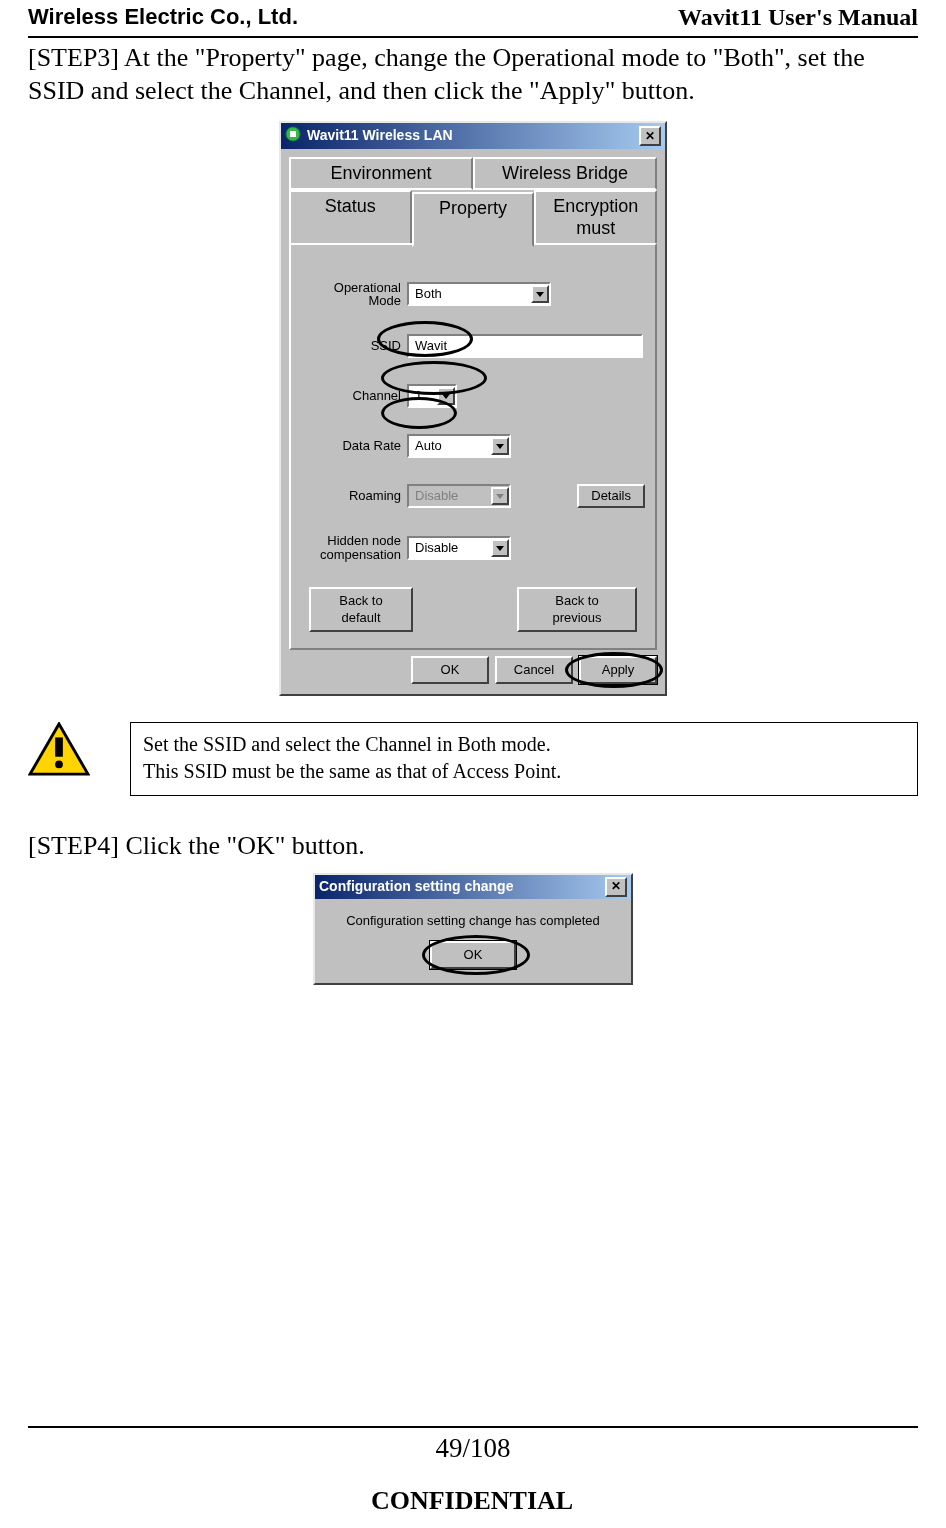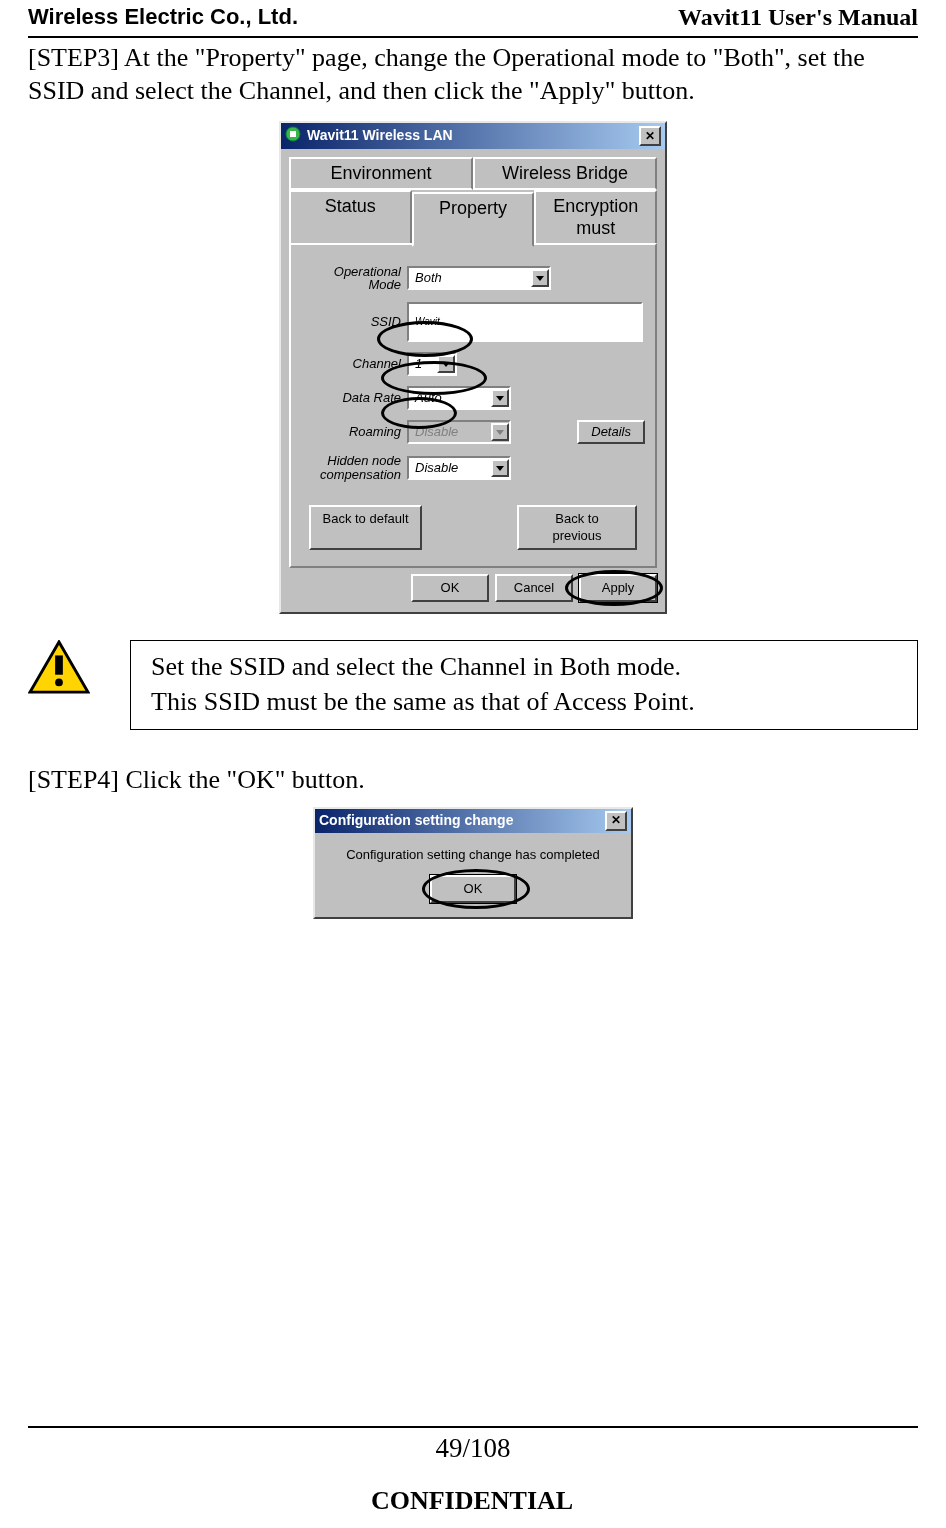--- a/index.html
+++ b/index.html
@@ -17,45 +17,45 @@
   .titlebar .close{width:18px;height:16px;background:#c0c0c0;border:2px solid;border-color:#fff #404040 #404040 #fff;display:flex;align-items:center;justify-content:center;font-family:Arial,sans-serif;font-size:12px;font-weight:bold;color:#000;}
   .tabs-outer{padding:8px 8px 0 8px;}
   .tabs-row{display:flex;}
   .tab{border:2px solid;border-color:#fff #808080 #c0c0c0 #fff;padding:3px 0;background:#c0c0c0;font-size:18px;text-align:center;}
   .tab.back{border-bottom-color:#fff;position:relative;z-index:1;}
   .tab.active{border-bottom-color:#c0c0c0;position:relative;z-index:3;top:2px;}
   .tab-row-top .tab{flex:1;}
   .tab-row-bottom .tab{flex:1;}
   .tab-panel{border:2px solid;border-color:#fff #808080 #808080 #fff;padding:10px 10px 16px 10px;margin-top:-2px;background:#c0c0c0;width:344px;position:relative;z-index:2;}
   .panel-text{color:#fff;font-size:13px;line-height:1.25;margin-bottom:8px;}
-  .form-row{display:flex;align-items:center;margin:10px 0;font-style:italic;}
+  .form-row{display:flex;align-items:center;margin:26px 0;}
   .form-row .lbl{width:100px;text-align:right;padding-right:6px;font-size:13px;color:#000;}
   .combo{display:flex;align-items:center;background:#fff;border:2px solid;border-color:#808080 #fff #fff #808080;height:20px;}
   .combo .val{padding:0 6px;font-size:13px;flex:1 0 auto;}
   .combo .arrow{width:18px;height:18px;background:#c0c0c0;border:2px solid;border-color:#fff #404040 #404040 #fff;box-sizing:border-box;display:flex;align-items:center;justify-content:center;}
   .combo .arrow svg{width:8px;height:8px;}
   .combo.disabled{background:#c0c0c0;}
   .combo.disabled .val{color:#808080;}
-  .textbox{background:#fff;border:2px solid;border-color:#808080 #fff #fff #808080;height:20px;padding:8px 6px;font-size:10px;display:flex;align-items:center;}
+  .textbox{background:#fff;border:2px solid;border-color:#808080 #fff #fff #808080;height:20px;padding:0 6px;font-size:13px;display:flex;align-items:center;}
   .w-mode{width:140px;}
   .w-ssid{width:220px;}
   .w-channel{width:46px;}
   .w-rate{width:100px;}
   .w-roam{width:100px;}
   .w-hidden{width:100px;}
   .btn{background:#c0c0c0;border:2px solid;border-color:#fff #404040 #404040 #fff;padding:4px 10px;font-size:13px;text-align:center;display:inline-block;box-sizing:border-box;}
   .btn.small{padding:2px 12px;}
   .btn.default{outline:1px solid #000;}
   .btn-row{display:flex;justify-content:space-between;margin-top:24px;padding:0 8px;}
   .dlg-buttons{display:flex;justify-content:flex-end;gap:6px;padding:6px 8px 10px 0;}
   .dlg-buttons .btn{width:78px;}
   .ring{position:absolute;border:3px solid #000;border-radius:50%;pointer-events:none;}
   .note-row{display:flex;align-items:flex-start;gap:40px;margin-top:26px;}
   .warn-icon svg{width:62px;height:54px;}
-  .note-box{border:1.5px solid #000;padding:8px 14px 10px 20px;font-size:26px;line-height:1.35;flex:1;}
+  .note-box{border:1.5px solid #000;padding:8px 14px 10px 12px;font-size:20px;line-height:1.35;flex:1;}
   .step4{margin-top:34px;font-size:26px;}
   .mini-dialog{display:inline-block;background:#c0c0c0;border:2px solid;border-color:#e8e8e8 #404040 #404040 #e8e8e8;font-family:Tahoma,Arial,sans-serif;font-size:14px;}
   .mini-dialog .titlebar{height:24px;font-size:14px;}
   .mini-body{padding:14px 18px 14px 18px;text-align:center;}
   .mini-text{font-size:13px;margin-bottom:12px;}
   .mini-ok-wrap{position:relative;display:inline-block;}
   .footer-rule{position:absolute;bottom:100px;left:28px;right:28px;border-top:2px solid #000;}
   .page-num{position:absolute;bottom:64px;left:0;right:0;text-align:center;font-size:27px;}
   .confidential{position:absolute;bottom:12px;left:0;right:2px;text-align:center;font-size:26px;font-weight:bold;}
 </style>
@@ -166,21 +166,21 @@
                 <span class="val">Disable</span>
                 <span class="arrow">
                     <svg viewBox="0 0 8 8">
                       <polygon points="0,2 8,2 4,7" fill="#000"></polygon>
                     </svg>
                   </span>
               </div>
             </div>
 
             <div class="btn-row">
-              <span class="btn" style="width:113px;">Back to default</span>
+              <span class="btn" style="width:104px;">Back to default</span>
               <span class="btn" style="width:120px;">Back to previous</span>
             </div>
 
             <div class="ring" style="left:86px; top:76px; width:90px; height:30px;"></div>
             <div class="ring" style="left:90px; top:116px; width:100px; height:28px;"></div>
             <div class="ring" style="left:90px; top:152px; width:70px; height:26px;"></div>
           </div>
         </div>
 
         <div class="dlg-buttons">

